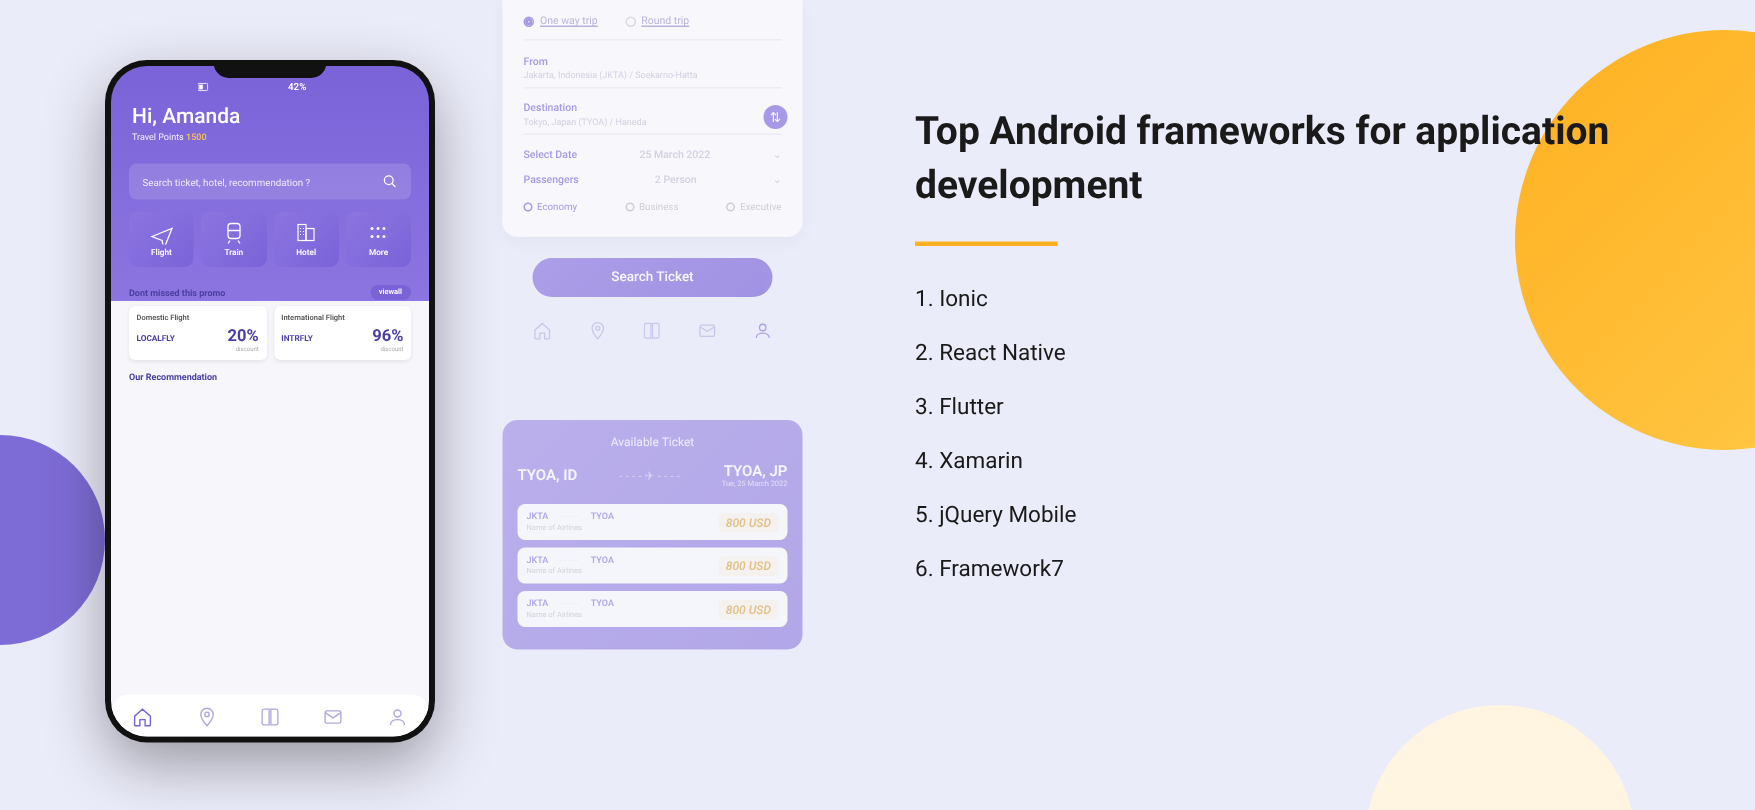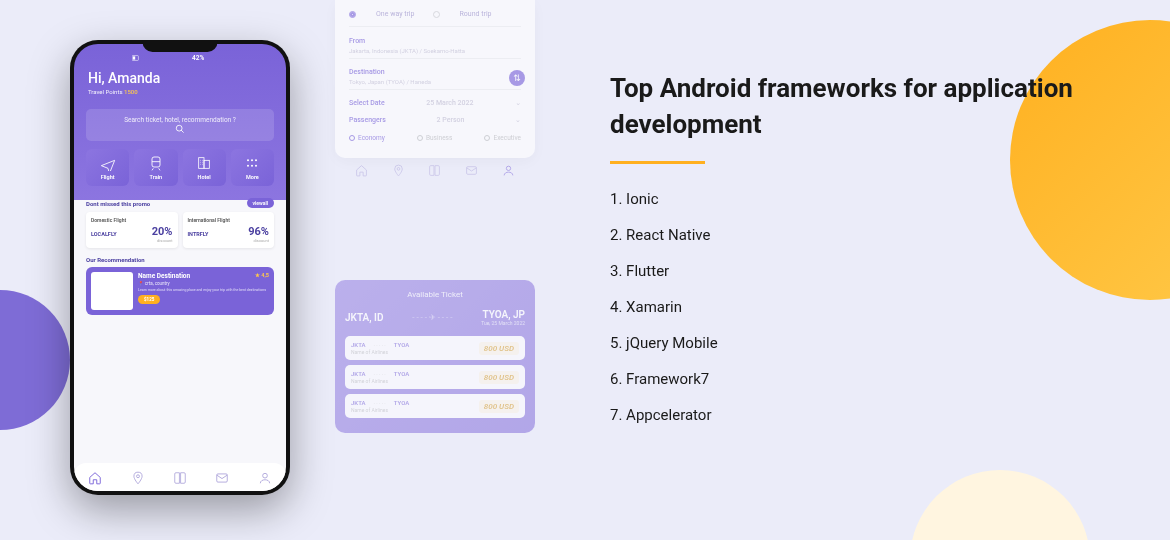--- a/index.html
+++ b/index.html
@@ -24,21 +24,21 @@
 .status-bar { padding: 10px 10px 4px; display: flex; justify-content: space-between; font-size: 6.5px; font-weight: 600; }
 .status-bar span { display: flex; gap: 4px; align-items: center; padding-left: 48px; }
 .app-header { display: flex; justify-content: space-between; align-items: center; padding: 6px 12px 2px; }
 .menu-icon, .bell-icon { width: 12px; height: 12px; }
 .app-title { font-size: 8.5px; font-weight: 400; }
 .greeting { padding: 4px 14px 14px; }
 .greeting h2 { font-size: 14px; font-weight: 500; margin-bottom: 2px; }
 .greeting .points { font-size: 6px; opacity: 0.9; }
 .greeting .points-val { color: #ffc94a; font-weight: 600; }
 
-.search-box { margin: 0 12px; background: rgba(255,255,255,0.14); border-radius: 5px; padding: 7px 9px; display: flex; align-items: center; justify-content: space-between; flex-direction: column; }
+.search-box { margin: 0 12px; background: rgba(255,255,255,0.14); border-radius: 5px; padding: 7px 9px; display: flex; align-items: flex-end; justify-content: space-between; }
 .search-box span { font-size: 6.5px; opacity: 0.85; }
 .mag-icon { width: 10px; height: 10px; }
 
 .category-row { display: flex; gap: 5px; padding: 8px 12px; }
 .cat-tile { flex: 1; background: linear-gradient(135deg, #8c75e0, #7a63d8); border-radius: 6px; padding: 6px 3px; text-align: center; color: #fff; }
 .cat-tile .cat-icon { width: 16px; height: 16px; margin: 0 auto 3px; display: flex; align-items: center; justify-content: center; }
 .cat-tile .cat-label { font-size: 5.5px; font-weight: 600; }
 
 .section-row { display: flex; justify-content: space-between; align-items: center; padding: 4px 12px 2px; color: #5a4db0; }
 .section-row .sec-title { font-size: 6px; font-weight: 700; color: #4a3fa0; }
@@ -63,21 +63,21 @@
 .rec-rating { font-size: 5.5px; color: #ffc94a; font-weight: 700; }
 
 .bottom-nav { position: absolute; bottom: 0; width: 100%; background: #fff; border-radius: 12px 12px 0 0; padding: 8px 0 6px; display: flex; justify-content: space-around; align-items: center; }
 .nav-icon { width: 14px; height: 14px; color: #b0a8dc; }
 .nav-icon.active { color: #7a63d8; }
 
 
 .panel2 { position: absolute; left: 335px; top: 0; width: 200px; }
 .form-card { background: #fff; border-radius: 0 0 10px 10px; padding: 10px 14px 14px; box-shadow: 0 4px 15px rgba(0,0,0,0.06); opacity: 0.6; }
 .radio-row { display: flex; gap: 18px; font-size: 7px; color: #9a8fc8; margin-bottom: 10px; padding-bottom: 8px; border-bottom: 1px solid #eee; }
-.radio-item { display: flex; gap: 20px; align-items: center; }
+.radio-item { display: flex; gap: 4px; align-items: center; text-decoration: underline; }
 .radio-dot { width: 7px; height: 7px; border: 1px solid #ccc; border-radius: 50%; }
 .radio-dot.sel { border-color: #7a63d8; box-shadow: inset 0 0 0 2px #7a63d8; }
 .form-field { margin-bottom: 9px; }
 .form-field .ff-label { font-size: 7px; color: #7a63d8; font-weight: 500; margin-bottom: 2px; }
 .form-field .ff-value { font-size: 6px; color: #c4c0d2; padding-bottom: 4px; border-bottom: 1px solid #eee; }
 .form-field.dest-field { position: relative; }
 .swap-btn { position: absolute; right: -4px; top: 2px; width: 16px; height: 16px; background: #7a63d8; border-radius: 50%; display: flex; align-items: center; justify-content: center; color: #fff; font-size: 9px; }
 .class-row { display: flex; justify-content: space-between; font-size: 6.5px; margin: 10px 0 2px; gap: 32px; }
 .class-item { display: flex; gap: 3px; align-items: center; color: #bbb; }
 .class-item.sel { color: #7a63d8; }
@@ -112,21 +112,20 @@
 <div class="right-content">
   <h1>Top Android frameworks for application development</h1>
   <div class="underline"></div>
   <ol>
     <li>1. Ionic</li>
     <li>2. React Native</li>
     <li>3. Flutter</li>
     <li>4. Xamarin</li>
     <li>5. jQuery Mobile</li>
     <li>6. Framework7</li>
-    <li>7. Appcelerator</li>
   </ol>
 </div>
 
 <div class="phone-wrap">
   <div class="phone-notch"></div>
   <div class="phone-screen">
     <div class="status-bar">
       <span>
         <svg width="8" height="6" viewBox="0 0 10 6">
             <rect x="0" y="0" width="8" height="6" rx="1" fill="none" stroke="#fff" stroke-width="0.7"></rect>
@@ -229,32 +228,20 @@
           </div>
           <div style="text-align:right">
             <div class="pc-disc">96%</div>
             <div class="pc-sub">discount</div>
           </div>
         </div>
       </div>
     </div>
 
     <div class="rec-header">Our Recommendation</div>
-    <div class="rec-card">
-      <div class="rec-img"></div>
-      <div class="rec-body">
-        <div style="display:flex;justify-content:space-between;align-items:flex-start">
-          <div class="rec-title">Name Destination</div>
-          <div class="rec-rating">★ <span>4,5</span></div>
-        </div>
-        <div class="rec-loc">📍 <span>crta, country</span></div>
-        <div class="rec-desc">Learn more about this amazing place and enjoy your trip with the best destinations</div>
-        <div class="rec-price">$125</div>
-      </div>
-    </div>
 
     <div class="bottom-nav">
       <svg class="nav-icon active" viewBox="0 0 24 24">
           <path d="M3 11l9-8 9 8v10a1 1 0 0 1-1 1h-5v-7h-6v7H4a1 1 0 0 1-1-1V11z" fill="none" stroke="currentColor" stroke-width="1.6"></path>
         </svg>
       <svg class="nav-icon" viewBox="0 0 24 24">
           <path d="M12 2a7 7 0 0 0-7 7c0 5 7 13 7 13s7-8 7-13a7 7 0 0 0-7-7z" fill="none" stroke="currentColor" stroke-width="1.6"></path>
           <circle cx="12" cy="9" r="2.5" fill="none" stroke="currentColor" stroke-width="1.6"></circle>
         </svg>
       <svg class="nav-icon" viewBox="0 0 24 24">
@@ -315,20 +302,21 @@
       <div class="class-item">
           <span class="class-dot"></span>
           <span>Business</span>
         </div>
       <div class="class-item">
           <span class="class-dot"></span>
           <span>Executive</span>
         </div>
     </div>
   </div>
+  <div class="search-btn">Search Ticket</div>
   <div class="mini-nav">
     <svg class="nav-icon" viewBox="0 0 24 24">
         <path d="M3 11l9-8 9 8v10a1 1 0 0 1-1 1h-5v-7h-6v7H4a1 1 0 0 1-1-1V11z" fill="none" stroke="#b0a8dc" stroke-width="1.6"></path>
       </svg>
     <svg class="nav-icon" viewBox="0 0 24 24">
         <path d="M12 2a7 7 0 0 0-7 7c0 5 7 13 7 13s7-8 7-13a7 7 0 0 0-7-7z" fill="none" stroke="#b0a8dc" stroke-width="1.6"></path>
         <circle cx="12" cy="9" r="2.5" fill="none" stroke="#b0a8dc" stroke-width="1.6"></circle>
       </svg>
     <svg class="nav-icon" viewBox="0 0 24 24">
         <path d="M3 5a2 2 0 0 1 2-2h6v18H5a2 2 0 0 1-2-2V5zm10-2h6a2 2 0 0 1 2 2v14a2 2 0 0 1-2 2h-6V3z" fill="none" stroke="#b0a8dc" stroke-width="1.5"></path>
@@ -342,21 +330,21 @@
         <path d="M4 21c0-4 4-6 8-6s8 2 8 6" fill="none" stroke="#7a63d8" stroke-width="1.6"></path>
       </svg>
   </div>
 </div>
 
 <div class="panel3">
   <div class="avail-card">
     <div class="avail-title">Available Ticket</div>
     <div class="route-row">
       <div class="route-col">
-        <div class="rc-code">JKTA, ID</div>
+        <div class="rc-code">TYOA, ID</div>
         <div class="rc-sub"></div>
       </div>
       <div class="route-arrow">- - - - ✈ - - - -</div>
       <div class="route-col" style="text-align:right">
         <div class="rc-code">TYOA, JP</div>
         <div class="rc-sub">Tue, 25 March 2022</div>
       </div>
     </div>
     <div class="ticket-item">
       <div class="ticket-left">

